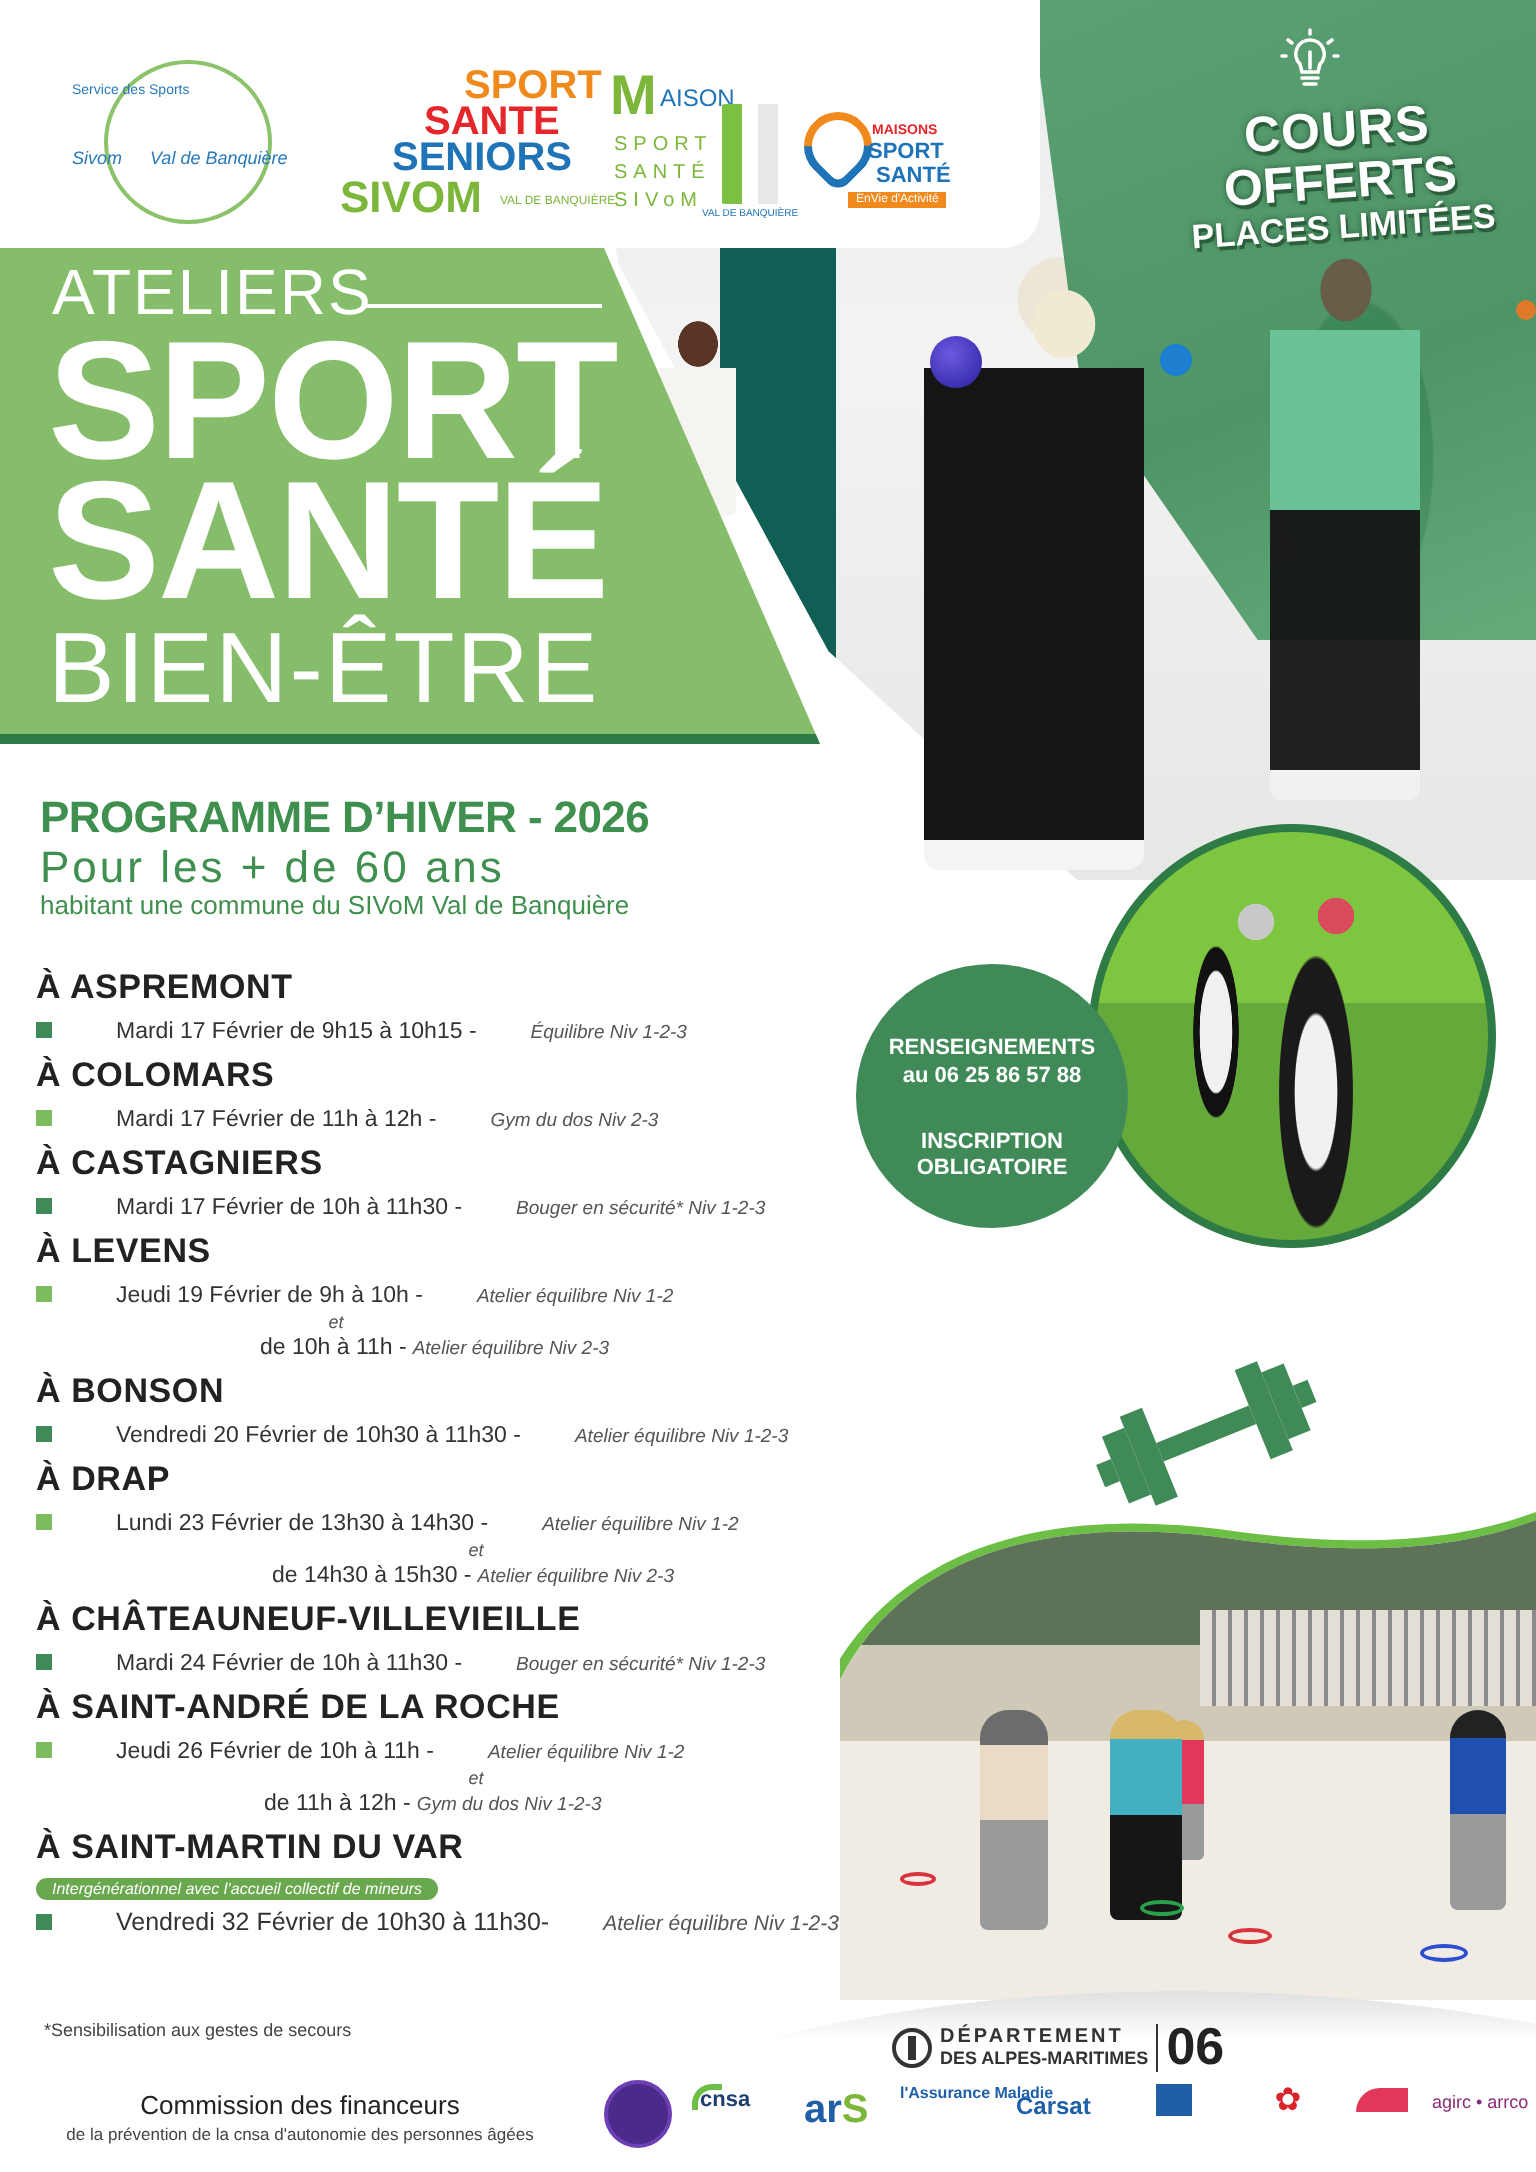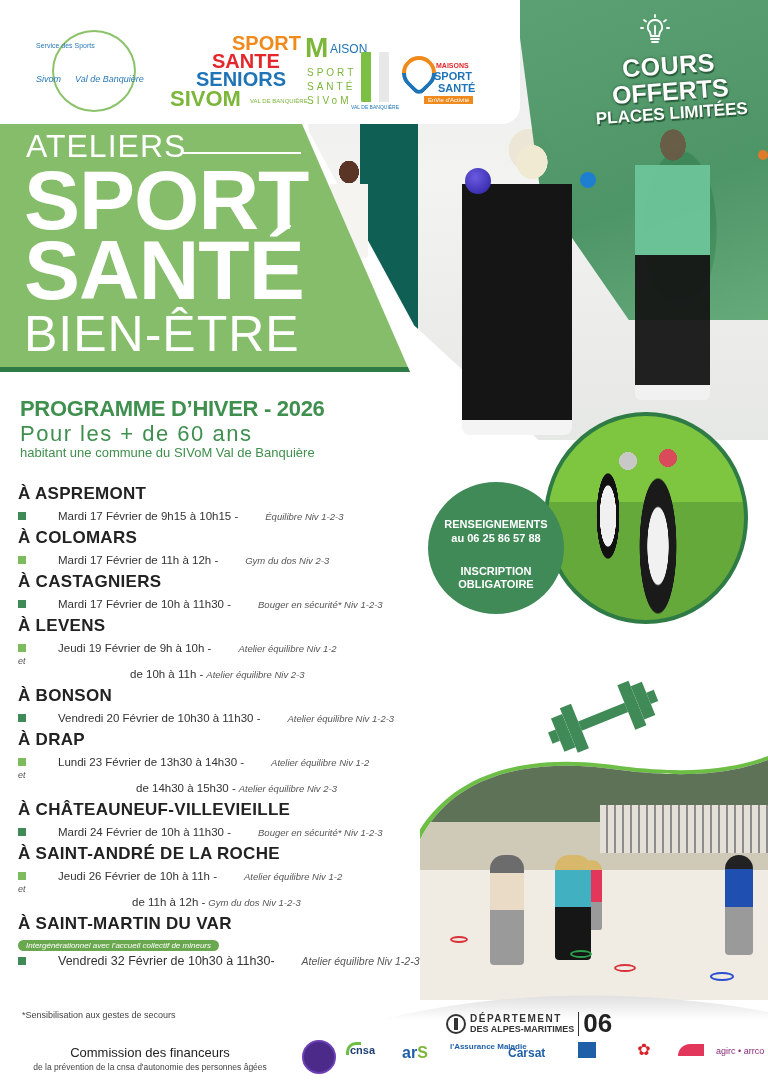--- a/index.html
+++ b/index.html
@@ -103,21 +103,21 @@
   .prog-title { position: absolute; left: 20px; top: 396px; font-size: 22px; font-weight: bold; color: #3f8f4e; letter-spacing: -.3px; }
   .prog-sub { position: absolute; left: 20px; top: 421px; font-size: 22px; color: #3f8f4e; letter-spacing: 1.5px; }
   .prog-sub2 { position: absolute; left: 20px; top: 445px; font-size: 13px; color: #3f8f4e; }
 
   
   .schedule { position: absolute; left: 18px; top: 478px; width: 400px; }
   .town { font-size: 17px; font-weight: bold; color: #222; letter-spacing: .3px; margin-top: 6px; }
   .row { display: flex; align-items: baseline; font-size: 11.5px; color: #333; margin-top: 6px; white-space: nowrap; gap: 24px; }
   .bullet { display: inline-block; width: 8px; height: 8px; margin-right: 8px; flex-shrink: 0; position: relative; top: 0px; }
   .act { font-size: 9.5px; font-style: italic; color: #555; margin-left: 3px; }
-  .et { font-size: 9px; font-style: italic; color: #555; text-align: left; width: 300px; margin-top: 2px; }
+  .et { font-size: 9px; font-style: italic; color: #555; text-align: center; width: 300px; margin-top: 2px; }
   .row2 { font-size: 11.5px; color: #333; margin-top: 2px; white-space: nowrap; }
   .badge { display: inline-block; font-size: 8px; font-style: italic; color: #fff; background: #6aa84f; border-radius: 8px; padding: 1px 8px; margin-top: 2px; }
   .note { position: absolute; left: 22px; top: 1010px; font-size: 9px; color: #444; }
 
   
   .circle-photo {
     position: absolute; left: 544px; top: 412px; width: 204px; height: 212px; border-radius: 50%;
     border: 4px solid #2e7b45;
     background:
       radial-gradient(ellipse 26px 95px at 110px 130px, #f1f1f1 0 40%, #1a1a1a 42% 70%, transparent 72%),
@@ -174,21 +174,21 @@
 
   
   .commission { position: absolute; left: 20px; top: 1045px; width: 260px; text-align: center; }
   .commission .h { font-size: 13px; font-weight: normal; color: #222; }
   .commission .s { font-size: 8.5px; color: #444; margin-top: 2px; }
   .partners { position: absolute; left: 302px; top: 1036px; width: 466px; height: 40px; }
   .partner { position: absolute; top: 4px; font-size: 8px; color: #333; text-align: center; }
   .p-cfppa { left: 0; width: 34px; height: 34px; border-radius: 50%; background: #4b2a8a; border: 2px solid #6c3fb5; }
   .p-cnsa { left: 48px; top: 8px; font-size: 11px; font-weight: bold; color: #1e3e70; }
   .p-cnsa::before { content: ""; position: absolute; left: -4px; top: -2px; width: 12px; height: 10px; border-top: 3px solid #6cbe45; border-left: 3px solid #6cbe45; border-radius: 10px 0 0 0; }
-  .p-ars { left: 100px; top: 8px; font-size: 16px; font-weight: bold; color: #1f5fa8; }
+  .p-ars { left: 100px; top: 8px; font-size: 20px; font-weight: bold; color: #1f5fa8; }
   .p-ars span { color: #7cb63a; }
   .p-am { left: 148px; top: 6px; font-size: 8px; font-weight: bold; color: #1f5fa8; line-height: 9px; text-align: left; }
   .p-carsat { left: 206px; top: 10px; font-size: 12px; font-weight: bold; color: #1f5fa8; }
   .p-msa { left: 276px; top: 6px; width: 18px; height: 16px; background: #1f5fa8; }
   .p-mut { left: 330px; top: 4px; width: 24px; height: 20px; color: #d8232a; font-size: 16px; }
   .p-anah { left: 376px; top: 8px; width: 26px; height: 12px; background: #e2375a; border-radius: 12px 0 0 0; }
   .p-agirc { left: 414px; top: 10px; font-size: 9px; color: #8a2a7a; }
 </style>
 </head>
 <body>

